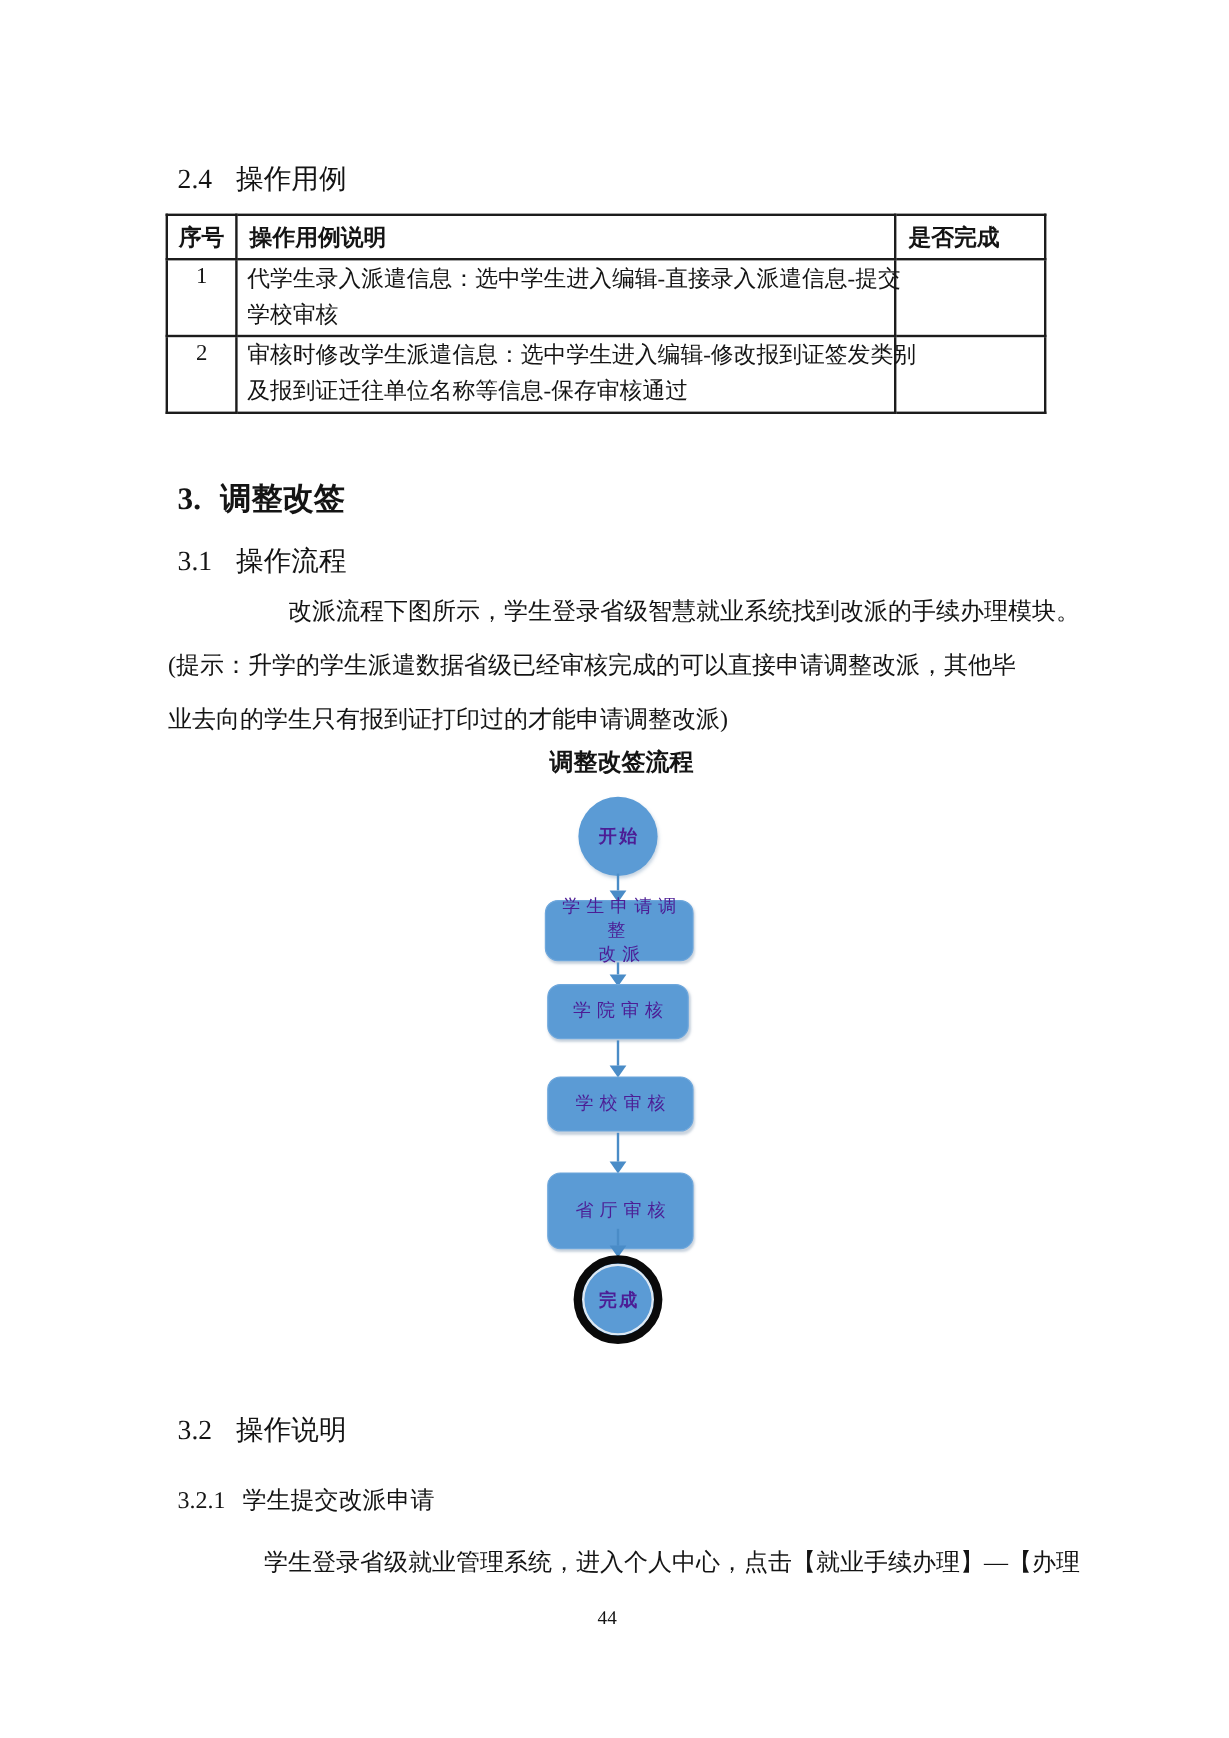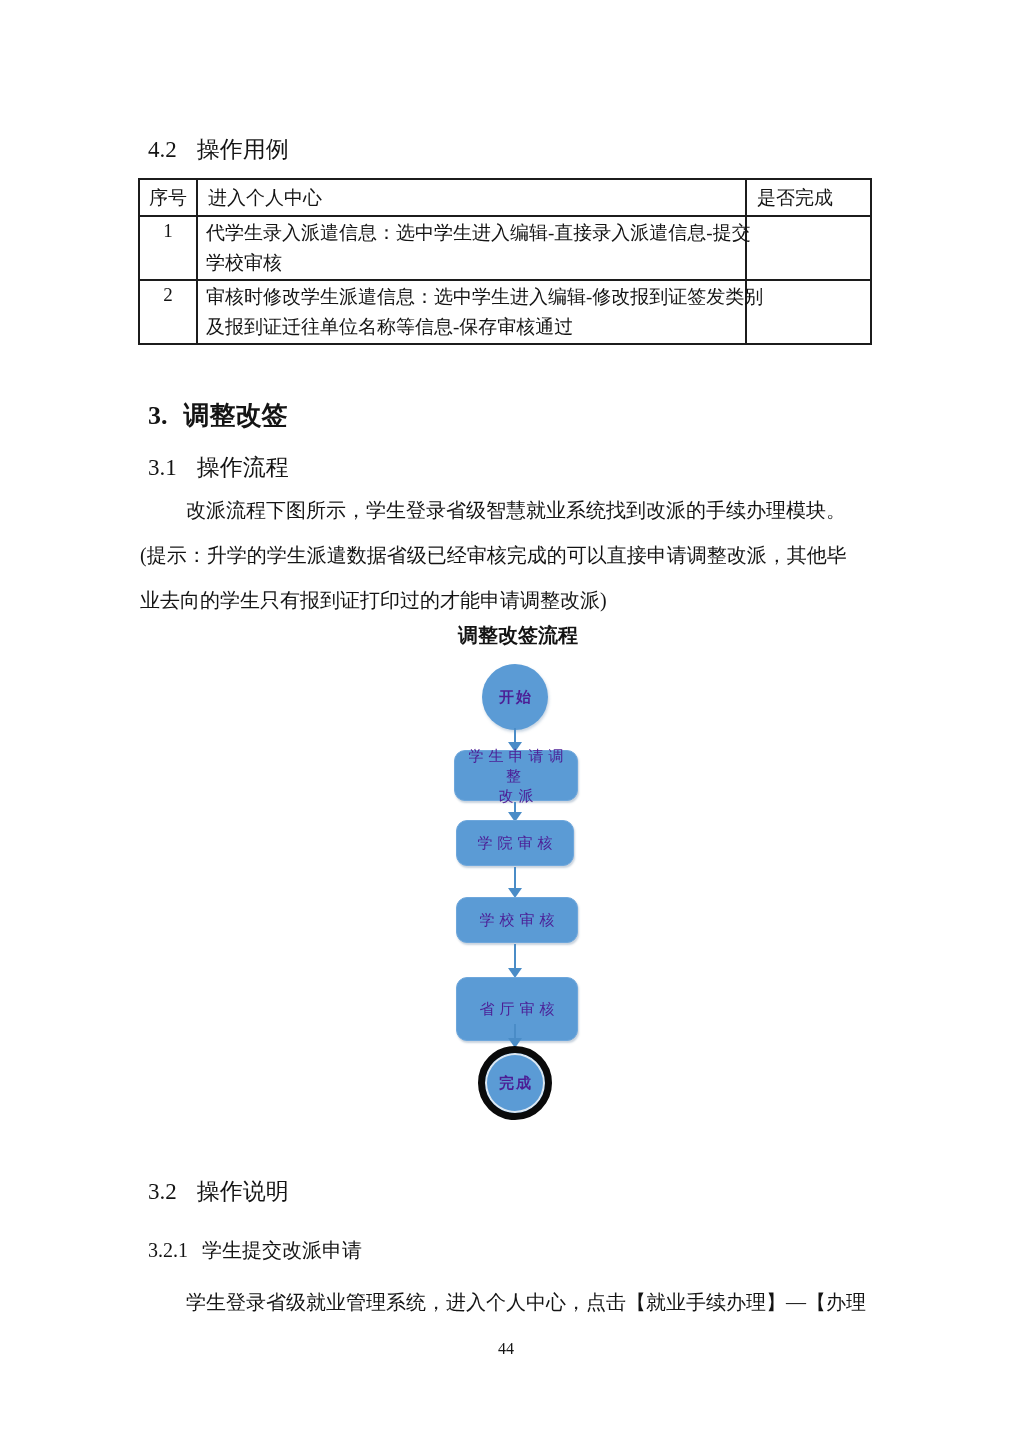--- a/index.html
+++ b/index.html
@@ -17,32 +17,32 @@
   .h3 .h-num { margin-right:16px; }
   .h31 { left:148px; top:452px; font-size:23px; }
   .h32 { left:148px; top:1176px; font-size:23px; }
   .h321{ left:148px; top:1237px; font-size:20px; }
   .h321 .h-num { margin-right:14px; }
 
   
   .uc-table { position:absolute; left:138px; top:178px; width:732px;
     border-collapse:collapse; table-layout:fixed; }
   .uc-table th, .uc-table td { border:2px solid #1c1c1c; font-weight:normal; }
-  .uc-table th { font-weight:normal; font-size:19px; height:37px; text-align:left; padding:2px 10px; }
+  .uc-table th { font-weight:bold; font-size:19px; height:37px; text-align:left; padding:2px 10px; }
   .uc-table th.c-no { text-align:center; padding:2px 2px; }
   .col-no { width:58px; } .col-desc { width:549px; } .col-done { width:125px; }
   .cell-no { text-align:center; vertical-align:top; font-size:19px; padding-top:3px; height:62px; }
   .cell-desc { vertical-align:top; padding:1px 8px; }
   .cell-desc .dline { font-size:19px; line-height:30px; height:30px; white-space:nowrap; }
   .cell-done { vertical-align:top; }
 
   
   .para { position:absolute; left:140px; width:760px; font-size:20px; }
   .para .pline { height:45px; line-height:45px; white-space:nowrap; }
-  .para .pline.indent { padding-left:46px; }
+  .para .pline.indent { padding-left:46px;text-align:right; }
   .para1 { top:488px; }
   .para2 { top:1280px; }
 
   
   .fc-title { position:absolute; left:518px; top:622px; transform:translateX(-50%);
     font-size:20px; font-weight:bold; white-space:nowrap; }
   .fc-node { position:absolute; background:var(--node-color,#5b9bd5);
     color:#4c1d95; display:flex; flex-direction:column; align-items:center;
     justify-content:center; text-align:center;
     font-family:"Liberation Sans","DejaVu Sans",sans-serif; }
@@ -71,33 +71,33 @@
 
   .page-number { position:absolute; left:0; top:1340px; width:1012px;
     text-align:center; font-size:16px; }
 </style>
 </head>
 <body>
 
 <div class="page">
 
   <div class="h-sec h24">
-    <span class="h-num">4.2</span><span class="h-title">操作用例</span>
+    <span class="h-num">2.4</span><span class="h-title">操作用例</span>
   </div>
 
   <table class="uc-table">
     <colgroup>
         <col class="col-no">
         <col class="col-desc">
         <col class="col-done">
       </colgroup>
     <tbody>
         <tr>
       <th class="c-no">序号</th>
-      <th>进入个人中心</th>
+      <th>操作用例说明</th>
       <th>是否完成</th>
     </tr>
     <tr>
       <td class="cell-no">1</td>
       <td class="cell-desc">
         <div class="dline">代学生录入派遣信息：选中学生进入编辑-直接录入派遣信息-提交</div>
         <div class="dline">学校审核</div>
       </td>
       <td class="cell-done"></td>
     </tr>

